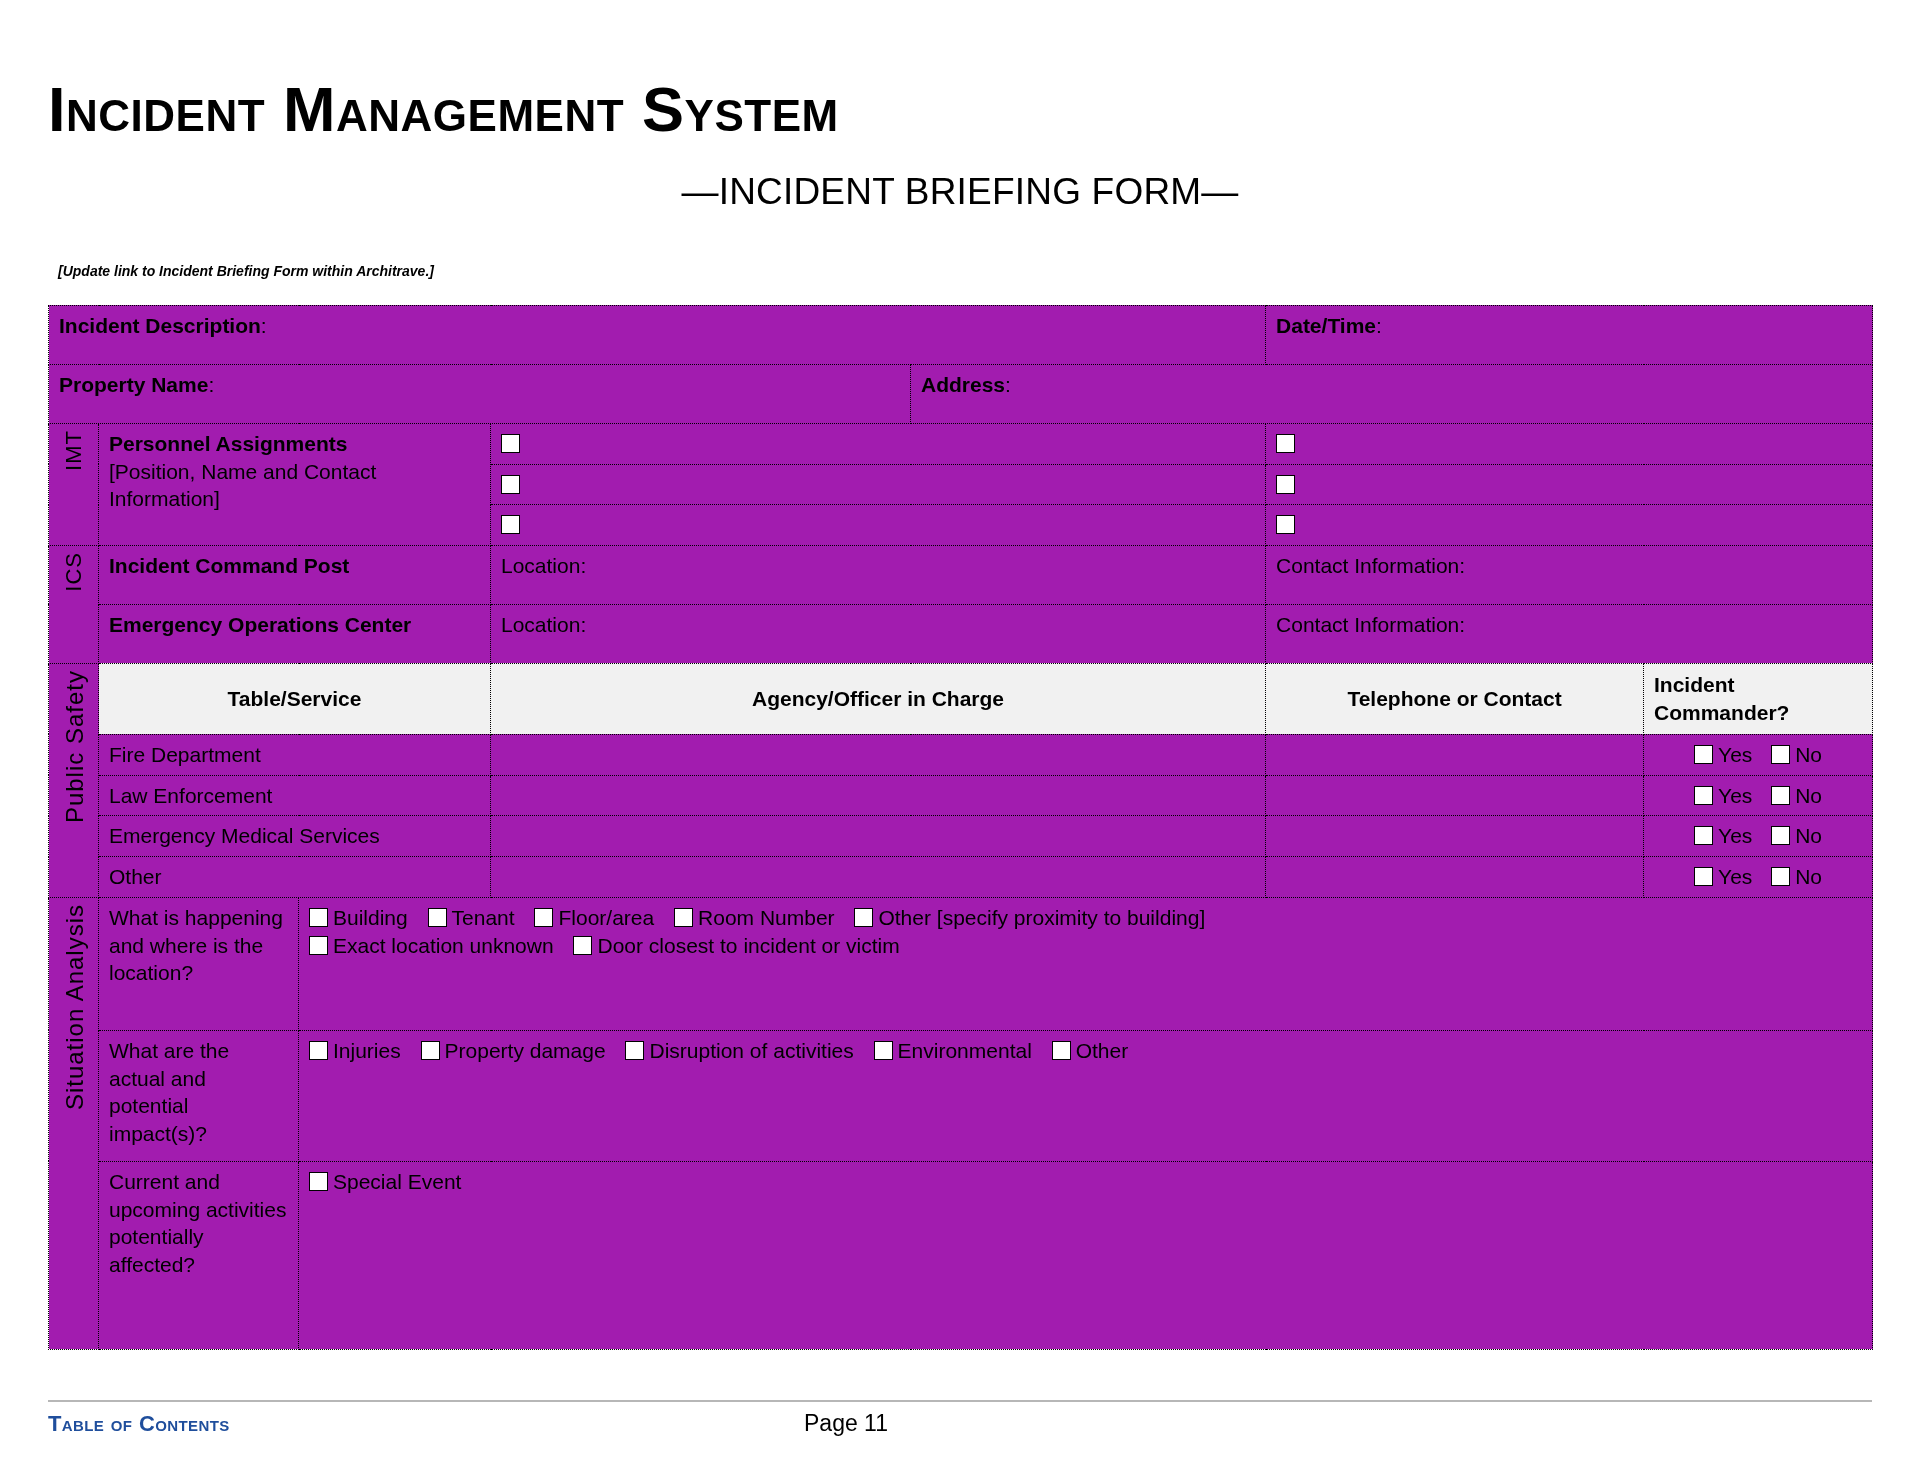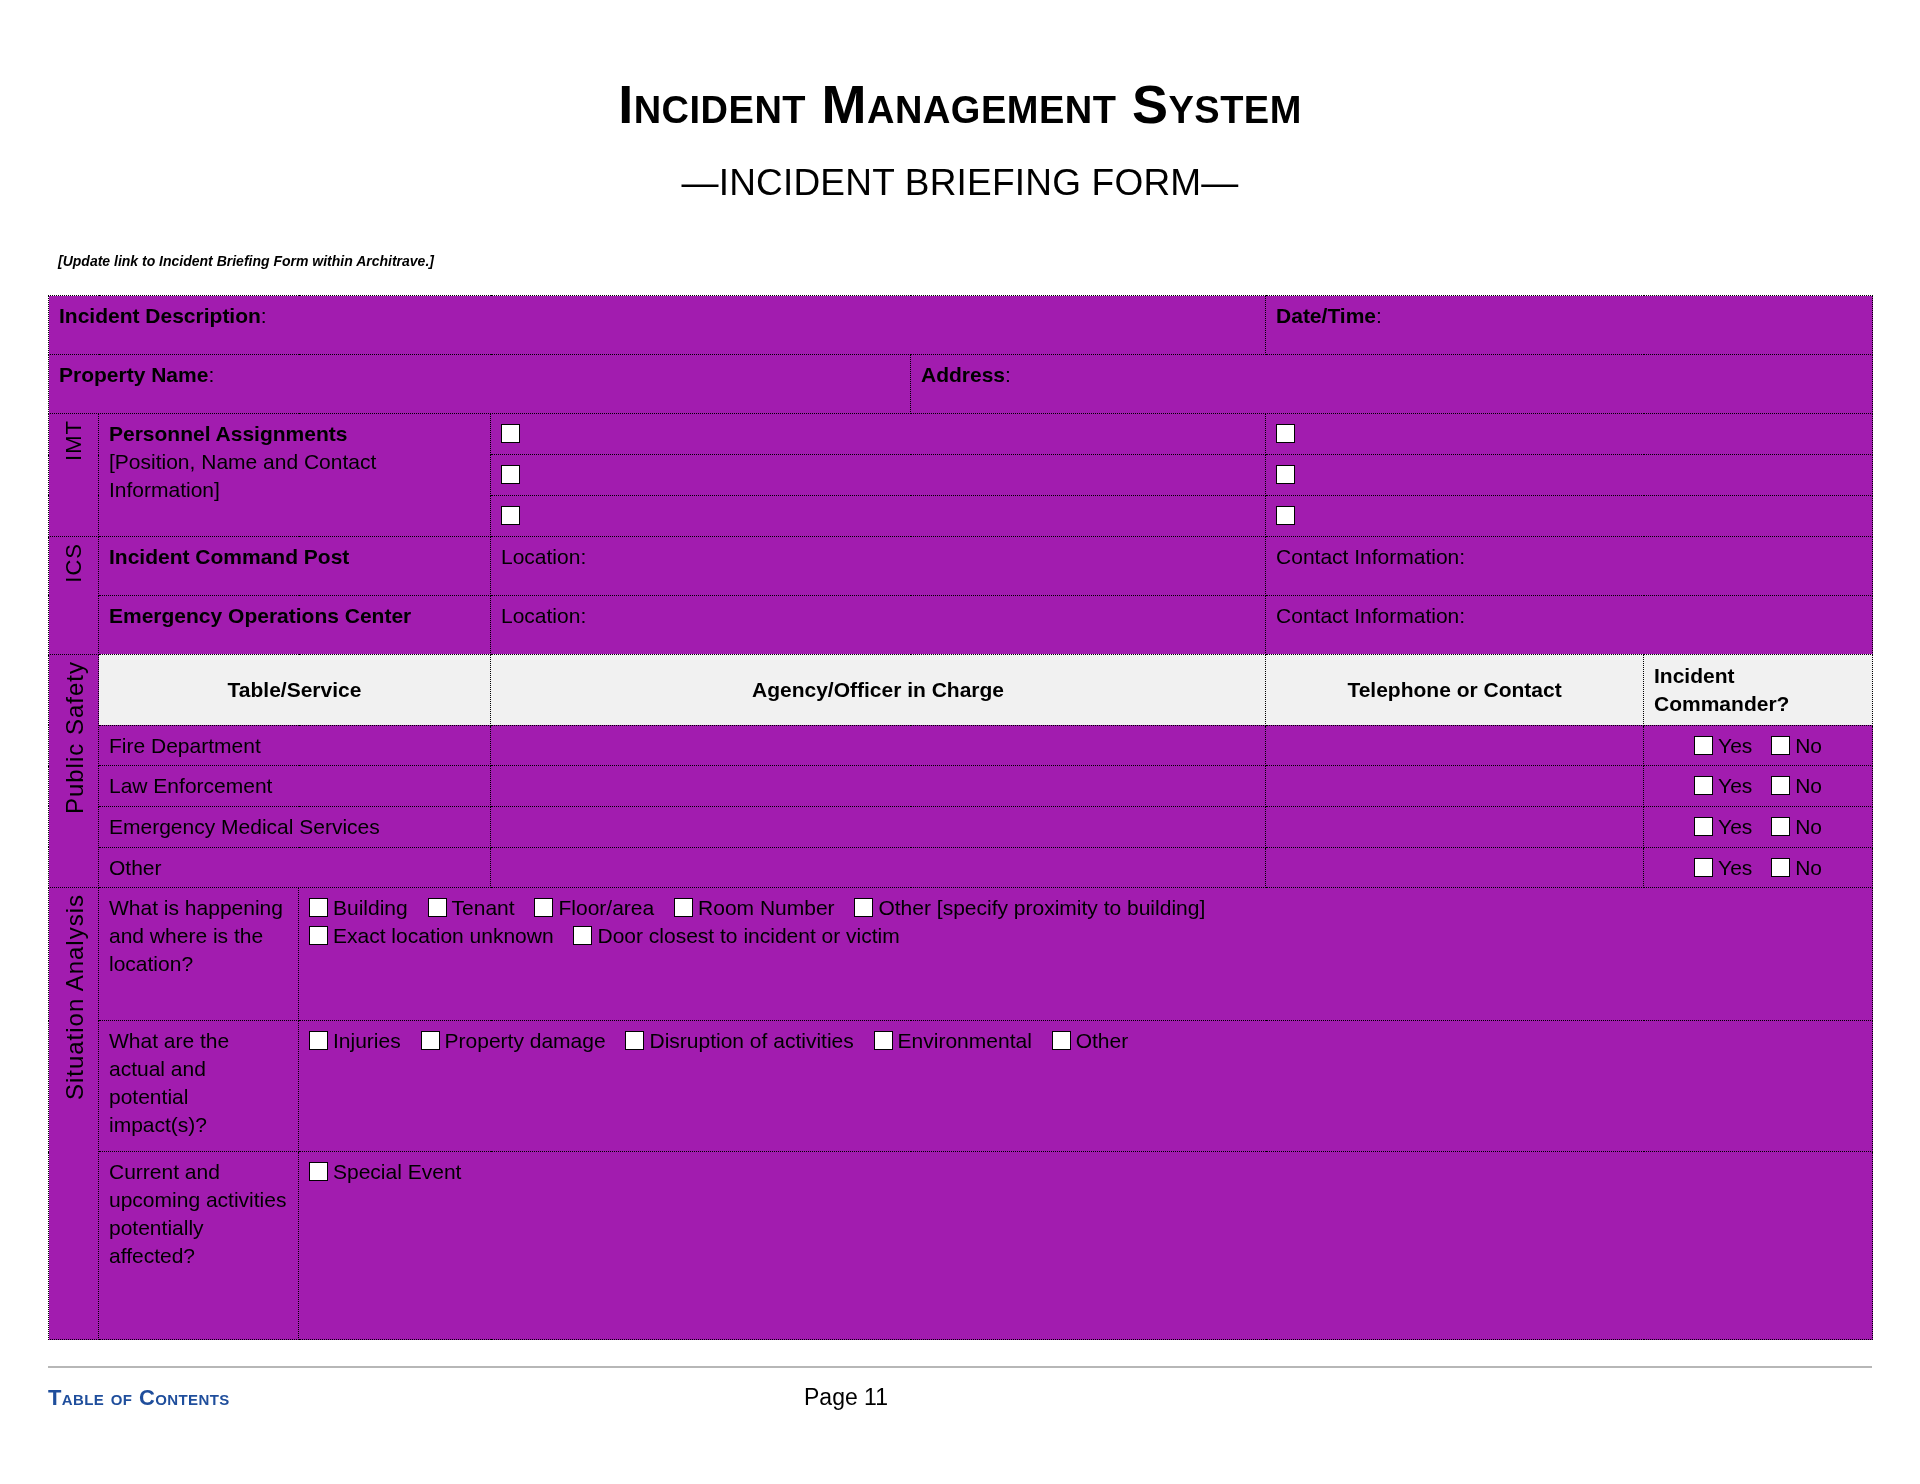--- a/index.html
+++ b/index.html
@@ -19,22 +19,22 @@
     position: absolute;
     left: 0; top: 0;
     width: 1920px;
     height: 1484px;
     box-sizing: border-box;
     padding: 0 48px;
   }
 
   
   .doc-title {
-    text-align: center;
-    font-size: 54px;
+    text-align: left;
+    font-size: 63px;
     font-weight: bold;
     font-stretch: condensed;
     font-variant: small-caps;
     letter-spacing: 0.5px;
     margin: 0;
     padding-top: 76px;
     line-height: 1.05;
   }
   .doc-subtitle {
     text-align: center;
@@ -107,23 +107,23 @@
   .opt { white-space: nowrap; margin-right: 14px; display: inline-block; }
   .optline { line-height: 1.6; }
 
   .q { line-height: 1.35; }
 
   
   .footer {
     position: absolute;
     left: 48px;
     right: 48px;
-    bottom: 73px;
+    bottom: 47px;
     border-top: 2px solid #b7b7b7;
-    padding-top: 16px;
+    padding-top: 8px;
     display: flex;
     align-items: center;
     font-size: 23px;
   }
   .footer .toc {
     color: #1f4e9c;
     font-weight: bold;
     font-variant: small-caps;
     font-size: 22px;
     letter-spacing: 0.4px;

